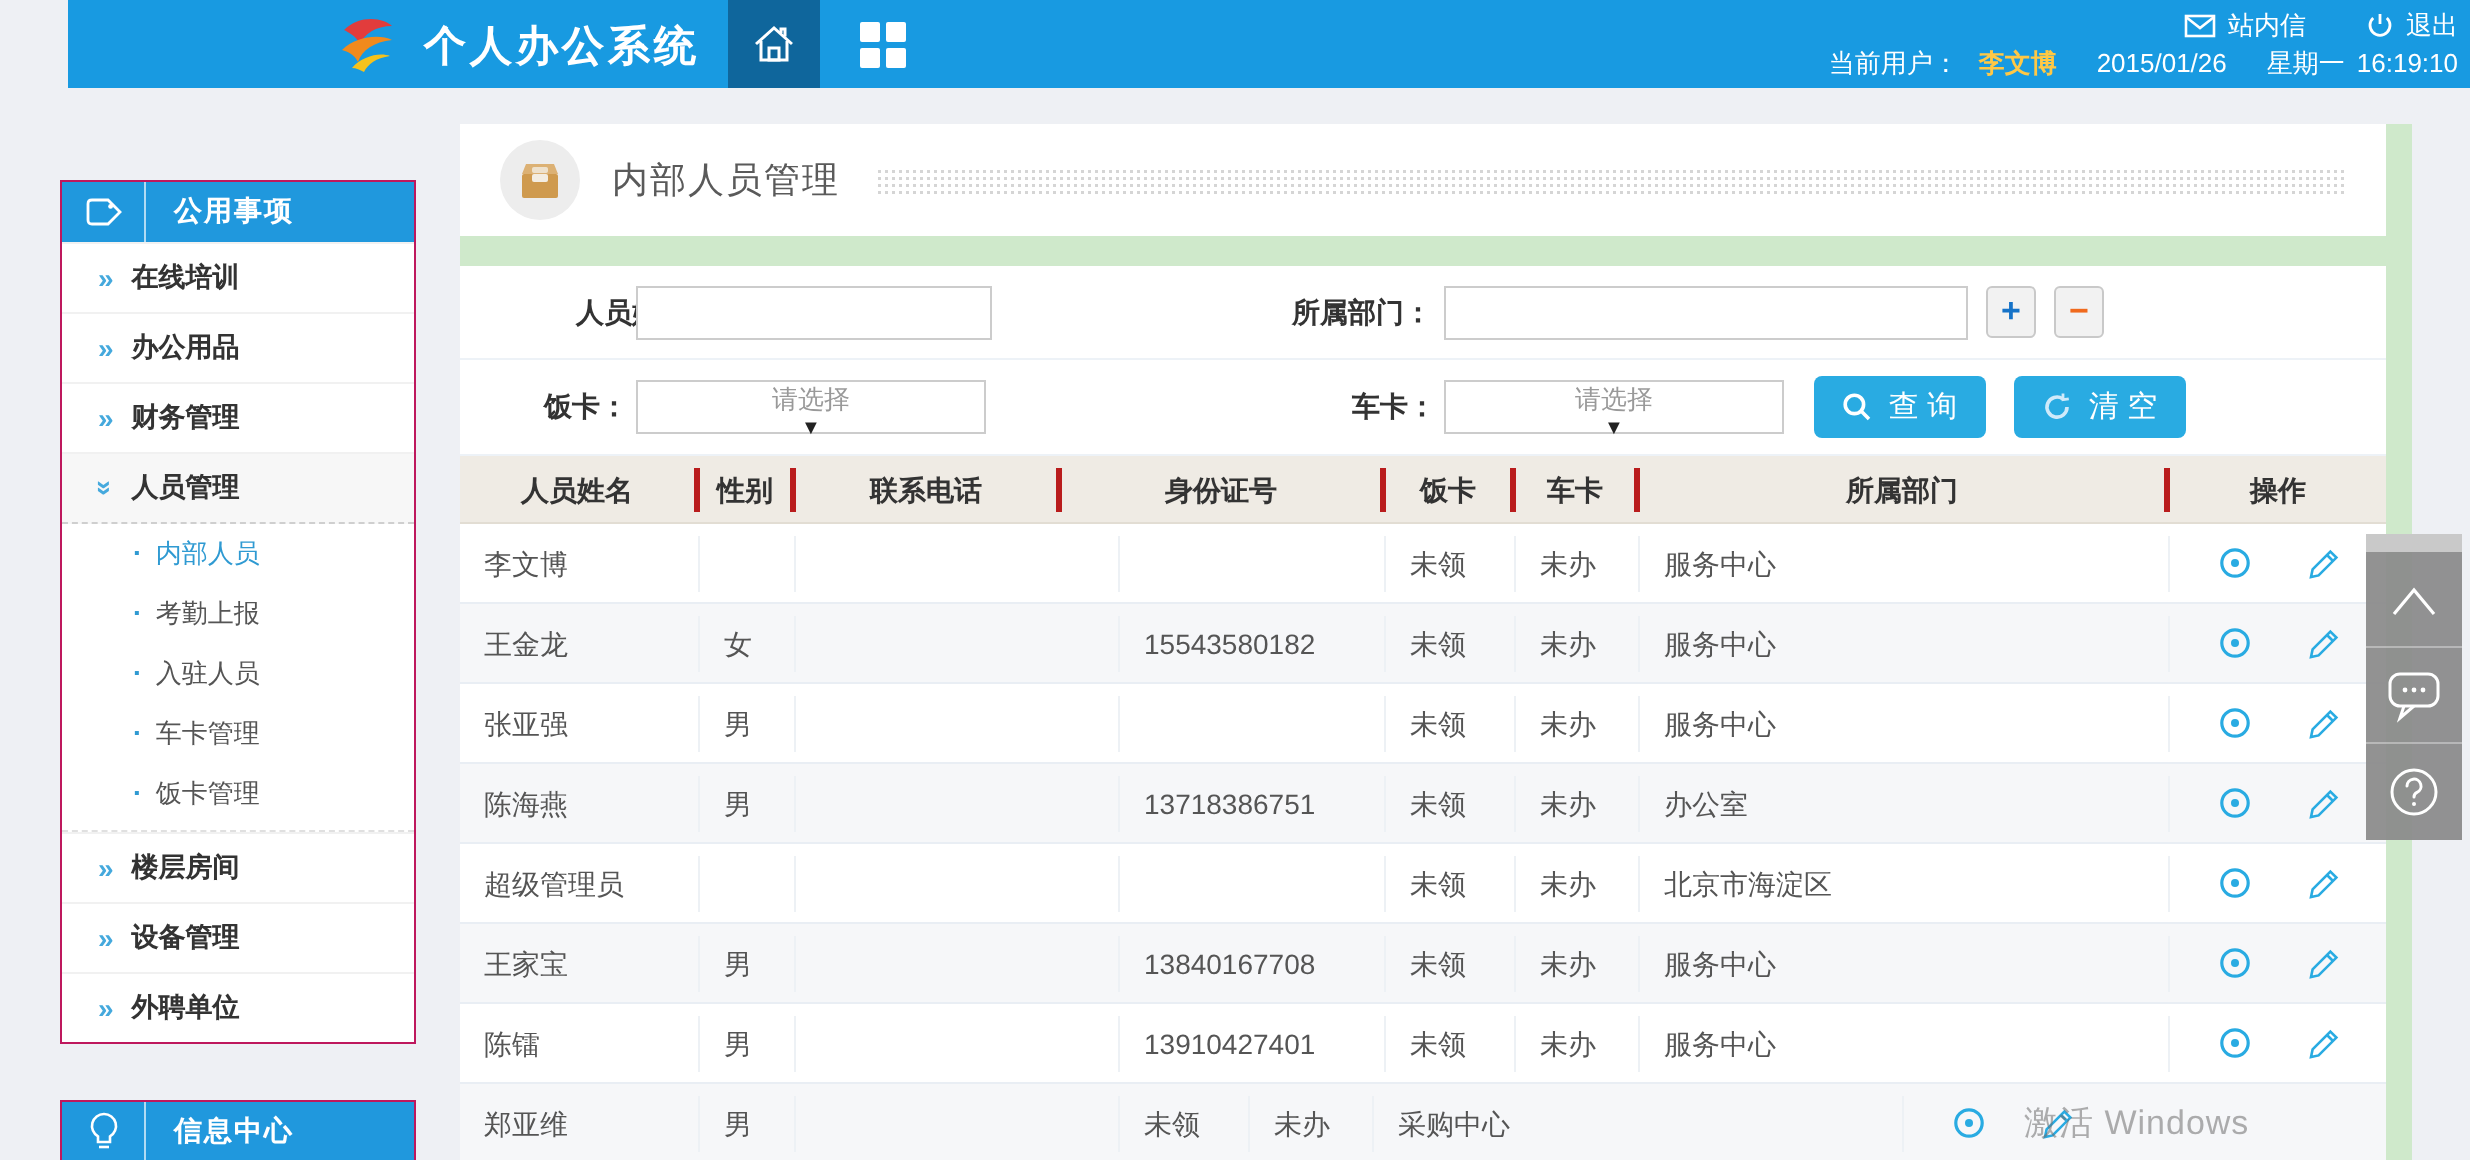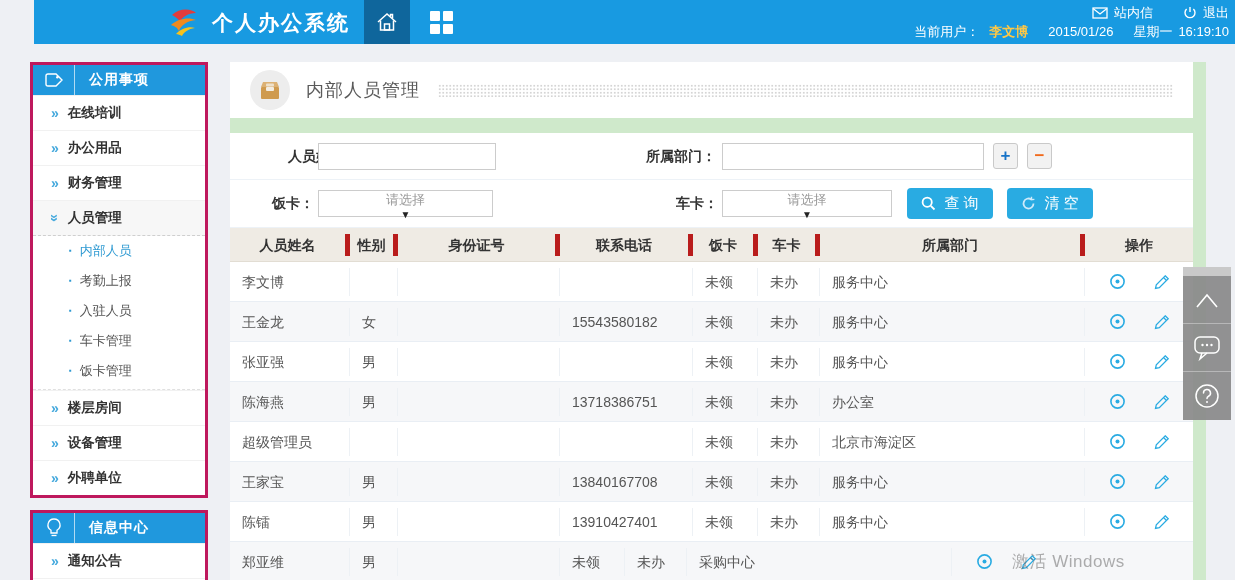--- a/index.html
+++ b/index.html
@@ -23,21 +23,21 @@
   .grid-btn div { background:#fff; border-radius:1px; }
   .topbar-right { position:absolute; right:40px; top:4px; text-align:right; color:#fff; font-size:13px; line-height:18px; }
   .tr-line { display:flex; justify-content:flex-end; align-items:center; gap:6px; }
   .tr-line + .tr-line { margin-top:1px; }
   .tr-sep { width:18px; }
   .user-name { color:#ffc845; font-weight:bold; margin-left:4px; }
   .tr-gap { margin-left:14px; }
 
   
   .sidebar { position:absolute; left:30px; top:62px; width:178px; }
-  .sgroup { background:#fff; border:3px solid #be185d; margin-bottom:12px; }
+  .sgroup { background:#fff; border:1px solid #be185d; margin-bottom:12px;margin-top:28px; }
   .sghead { height:30px; background:#2098dd; display:flex; align-items:center; color:#fff; font-weight:bold; font-size:14px; cursor:pointer; }
   .sghead .gicon { width:42px; height:30px; display:flex; align-items:center; justify-content:center; border-right:1px solid rgba(255,255,255,.65); }
   .sghead .gtitle { padding-left:14px; letter-spacing:1px; }
   .sitem { display:flex; align-items:center; gap:9px; padding:8px 0 8px 18px; border-top:1px solid #f1f1f1; font-size:13.5px; font-weight:bold; color:#333; cursor:pointer; }
   .sitem:first-of-type { border-top:none; }
   .chev { color:#45a9dd; font-size:14px; font-weight:bold; line-height:1; }
   .sitem.expanded { background:#f7f7f7; border-bottom:1px dashed #cfcfcf; }
   .sitem.expanded .chev { display:inline-block; transform:rotate(90deg); }
   .ssub { display:flex; align-items:center; gap:8px; padding:6px 0 6px 36px; font-size:13px; color:#555; cursor:pointer; }
   .ssub .bullet { color:#2f9ad2; font-size:8px; line-height:1; }
@@ -63,21 +63,21 @@
   .tinput { position:absolute; top:10px; height:27px; border:1px solid #ccc; background:#fff; padding:0 6px; font-size:13px; outline:none; }
   .selectbox { position:absolute; top:10px; height:27px; border:1px solid #ccc; background:#fff; display:flex; align-items:center; justify-content:space-between; padding:0 8px; font-size:13px; color:#999; cursor:pointer;flex-direction:column; }
   .selectbox .caret { color:#222; font-size:10px; }
   .mini-btn { position:absolute; top:10px; width:25px; height:26px; border:1px solid #c9c9c9; border-radius:3px; background:#f2f2f2; font-size:17px; font-weight:bold; display:flex; align-items:center; justify-content:center; cursor:pointer; }
   .mini-btn.plus { color:#1673c8; }
   .mini-btn.minus { color:#f06a1d; }
   .act-btn { position:absolute; top:8px; width:86px; height:31px; background:#29abe2; border-radius:4px; color:#fff; font-size:15px; display:flex; align-items:center; justify-content:center; gap:8px; cursor:pointer; }
 
   
   .thead { display:flex; height:34px; background:#efebe4; border-bottom:1px solid #e2ddd3; align-items:center; font-weight:bold; font-size:14px; color:#333; width:963px; }
-  .thead .cell { text-align:center; border-right:5px solid #b91c1c; height:22px; line-height:22px; }
+  .thead .cell { text-align:center; border-right:3px solid #b91c1c; height:22px; line-height:22px; }
   .thead .cell:last-child { border-right:none; }
   .trow { display:flex; height:40px; align-items:center; border-bottom:1px solid #e9eef4; font-size:14px; color:#555; background:#fff; width:963px; }
   .trow:nth-child(odd) { background:#f6f7f9; }
   .trow .cell { padding-left:12px; border-right:1px solid #edf1f5; height:28px; line-height:28px; overflow:hidden; white-space:nowrap; }
   .trow .cell:last-child { border-right:none; }
   .c1{width:120px;} .c2{width:48px;} .c3{width:162px;} .c4{width:133px;}
   .c5{width:65px;} .c6{width:62px;} .c7{width:265px;} .c8{width:108px;}
   .ops { display:flex !important; align-items:center; justify-content:center; gap:28px; padding-left:0 !important; }
   .op-ic { cursor:pointer; }
 
@@ -276,22 +276,22 @@
           </svg>
           <span>清 空</span>
         </div>
       </div>
     </div>
 
     <div class="table">
       <div class="thead">
         <div class="cell c1">人员姓名</div>
         <div class="cell c2">性别</div>
+        <div class="cell c4">联系电话</div>
         <div class="cell c3">身份证号</div>
-        <div class="cell c4">联系电话</div>
         <div class="cell c5">饭卡</div>
         <div class="cell c6">车卡</div>
         <div class="cell c7">所属部门</div>
         <div class="cell c8">操作</div>
       </div>
 
       <div class="trow">
         <div class="cell c1">李文博</div>
         <div class="cell c2"></div>
         <div class="cell c3"></div>

